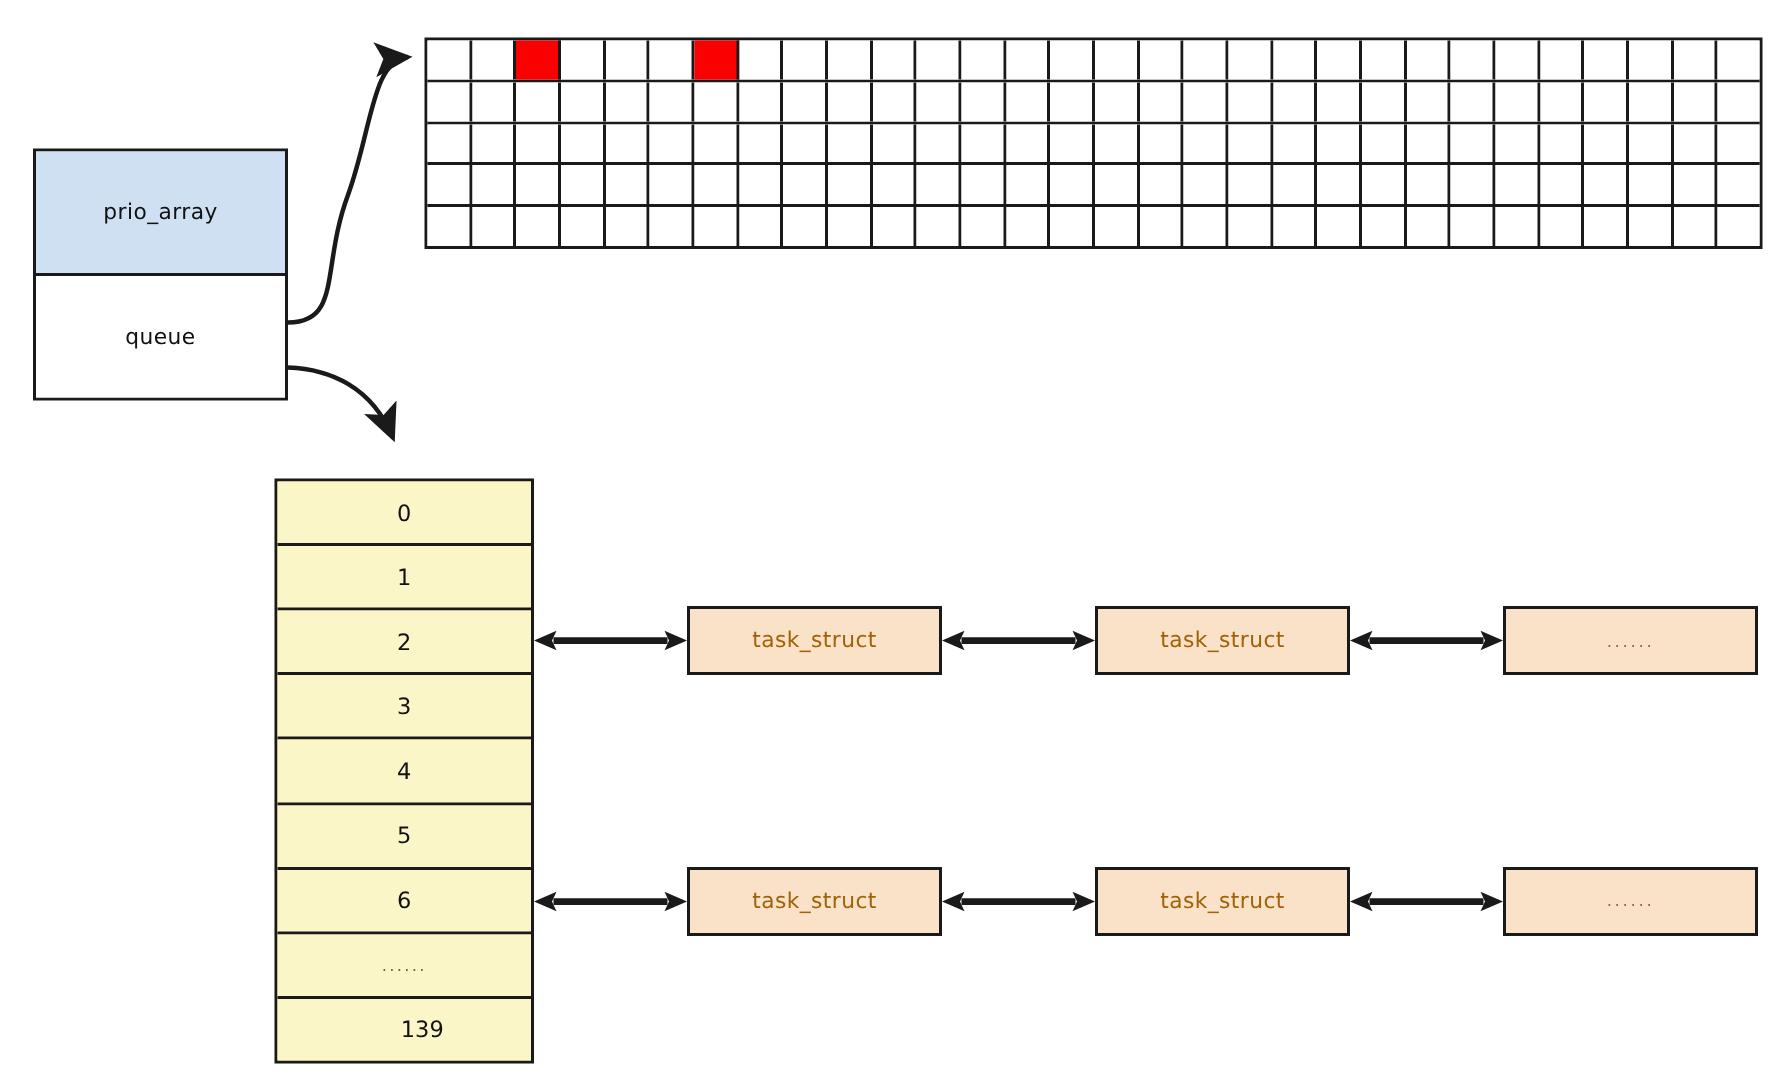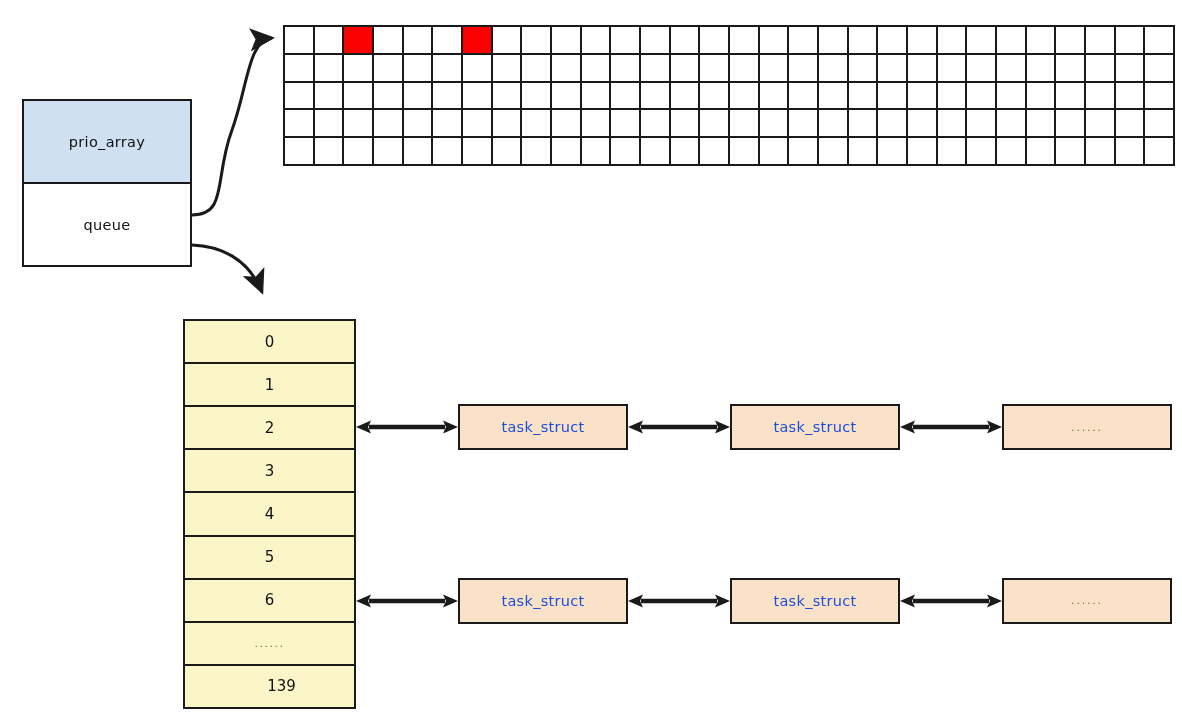--- a/index.html
+++ b/index.html
@@ -110,21 +110,21 @@
   .tbox {
     width: 170px;
     height: 46px;
     border: 2.5px solid #1a1a1a;
     box-sizing: border-box;
     background: #fae2c8;
     display: flex;
     align-items: center;
     justify-content: center;
     font-size: 14.5px;
-    color: #1d4ed8;
+    color: #a16207;
     letter-spacing: 0.3px;
     flex: none;
   }
   .tbox.ellipsis { font-size: 11px; letter-spacing: 1.8px; color: #8a6a4a; }
 
   .dlink { flex: none; display: block; }
 
   
   #connectors {
     position: absolute;

